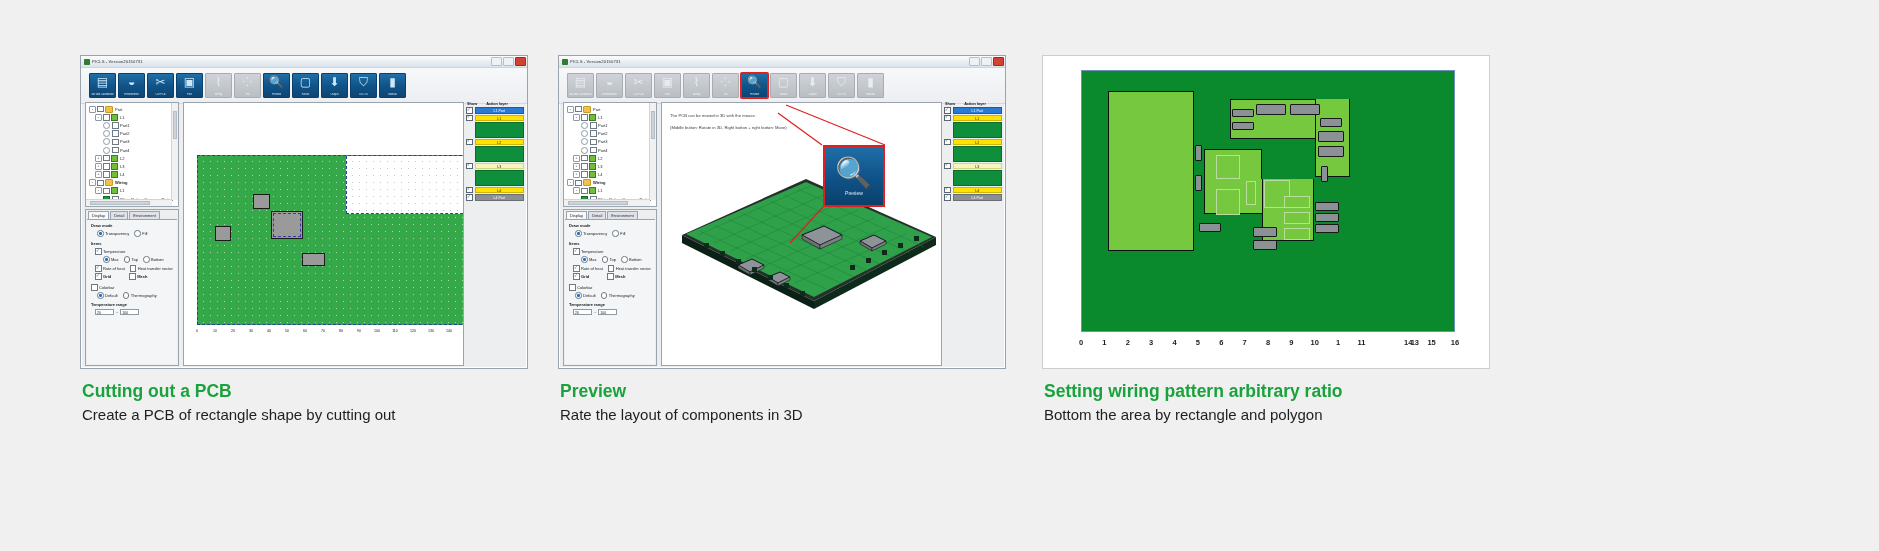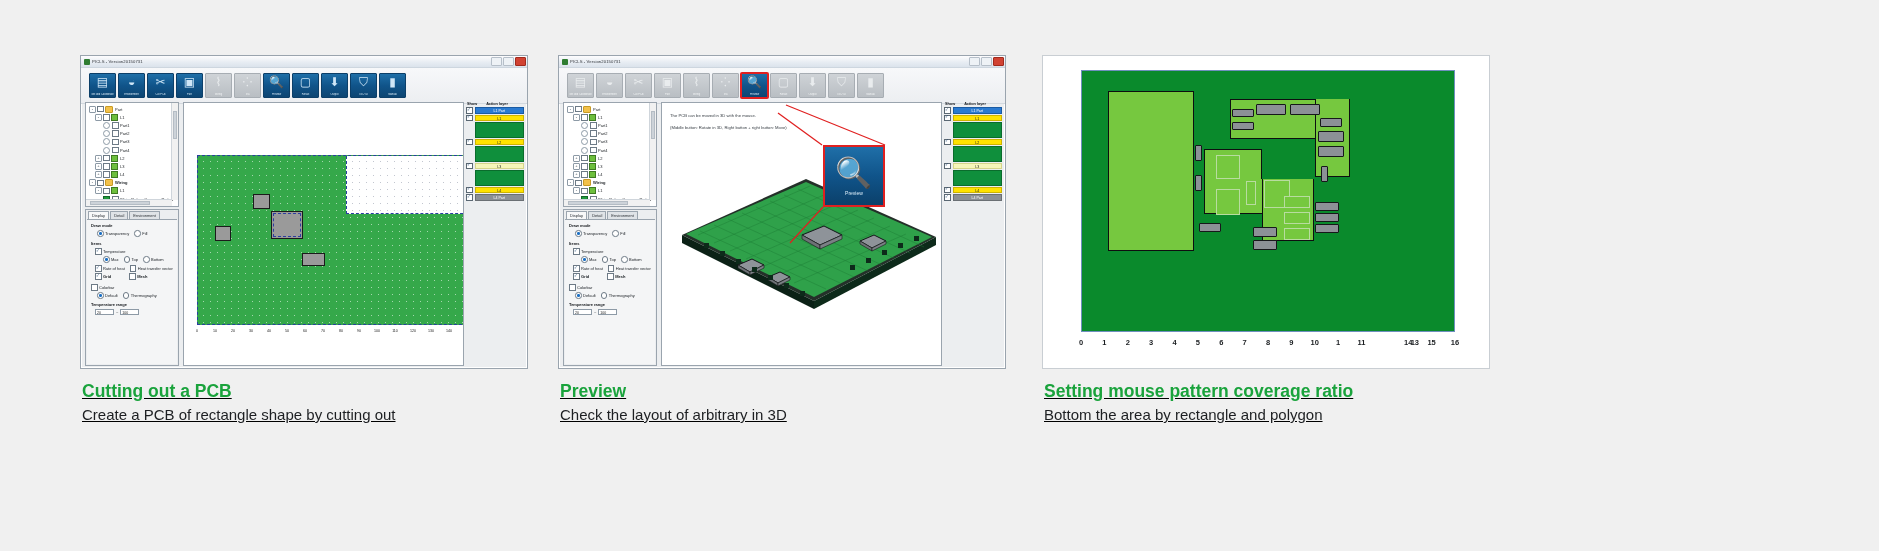--- a/index.html
+++ b/index.html
@@ -170,21 +170,21 @@
   .p3inner{position:absolute;inset:0;background:#fff;border:1px solid #c9ced3;}
   .p3plot{position:absolute;left:38px;top:14px;right:34px;bottom:36px;
           background:#0a8a2c;border:1px solid #6f8fbe;box-sizing:border-box;}
   .poly{position:absolute;background:#76c83f;border:1.6px solid #0d0f10;box-sizing:border-box;}
   .ghost{position:absolute;background:#76c83f;border:1.2px solid #b8dca0;box-sizing:border-box;}
   .pad{position:absolute;background:#8c9196;border:1.4px solid #16181a;box-sizing:border-box;border-radius:1px;}
   .p3axis{position:absolute;left:38px;right:34px;bottom:20px;height:10px;}
   .p3axis span{position:absolute;font-size:7.5px;color:#1b1e21;transform:translateX(-50%);font-weight:bold;}
 
   
-  .caption{position:absolute;width:470px;text-decoration:underline;}
+  .caption{position:absolute;width:470px;}
   .cap-title{font-size:17.5px;font-weight:bold;color:#1aa33c;line-height:22px;white-space:nowrap;}
   .cap-sub{font-size:15px;color:#1d1f22;line-height:21px;margin-top:2px;white-space:nowrap;}
 </style>
 </head>
 <body>
 
 <div class="strip">
 
   <div class="panel p1">
     <div class="win">
@@ -911,20 +911,20 @@
         </div>
     </div>
   </div>
 
   <div class="caption" style="left:82px;top:380px;">
     <div class="cap-title">Cutting out a PCB</div>
     <div class="cap-sub">Create a PCB of rectangle shape by cutting out</div>
   </div>
   <div class="caption" style="left:560px;top:380px;">
     <div class="cap-title">Preview</div>
-    <div class="cap-sub">Check the layout of arbitrary in 3D</div>
+    <div class="cap-sub">Rate the layout of components in 3D</div>
   </div>
   <div class="caption" style="left:1044px;top:380px;width:620px;">
-    <div class="cap-title">Setting mouse pattern coverage ratio</div>
+    <div class="cap-title">Setting wiring pattern arbitrary ratio</div>
     <div class="cap-sub">Bottom the area by rectangle and polygon</div>
   </div>
 
 </div>
 
 </body></html>

